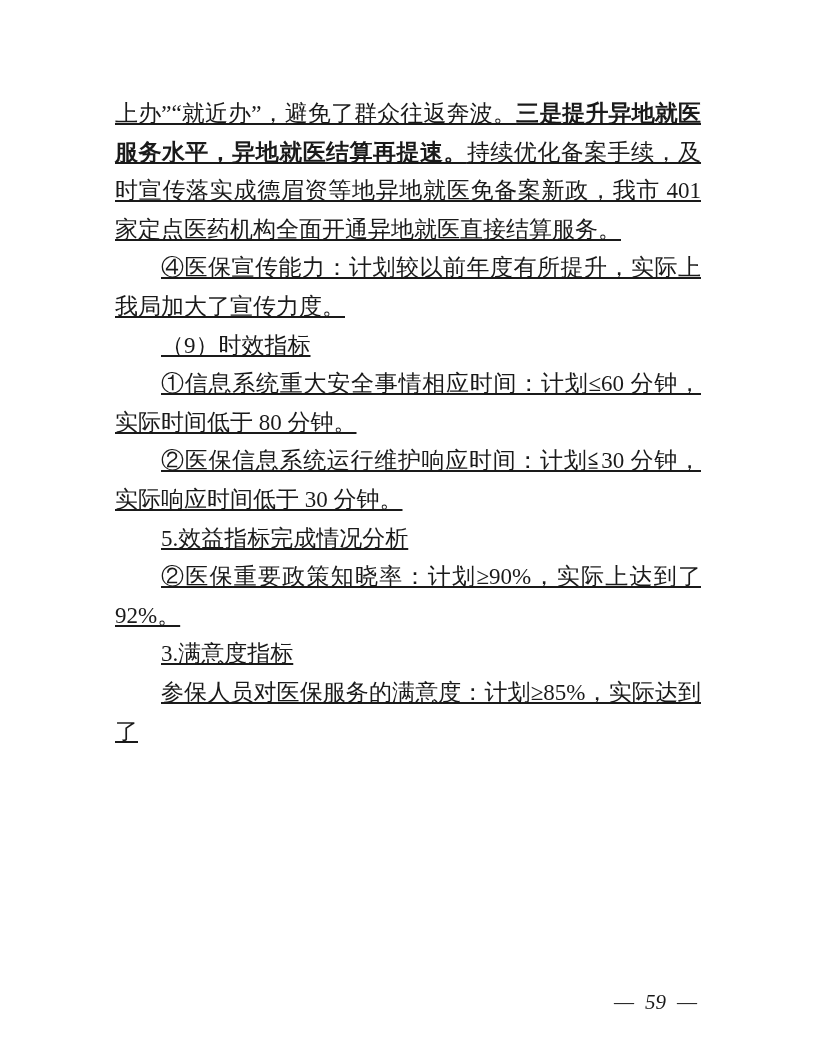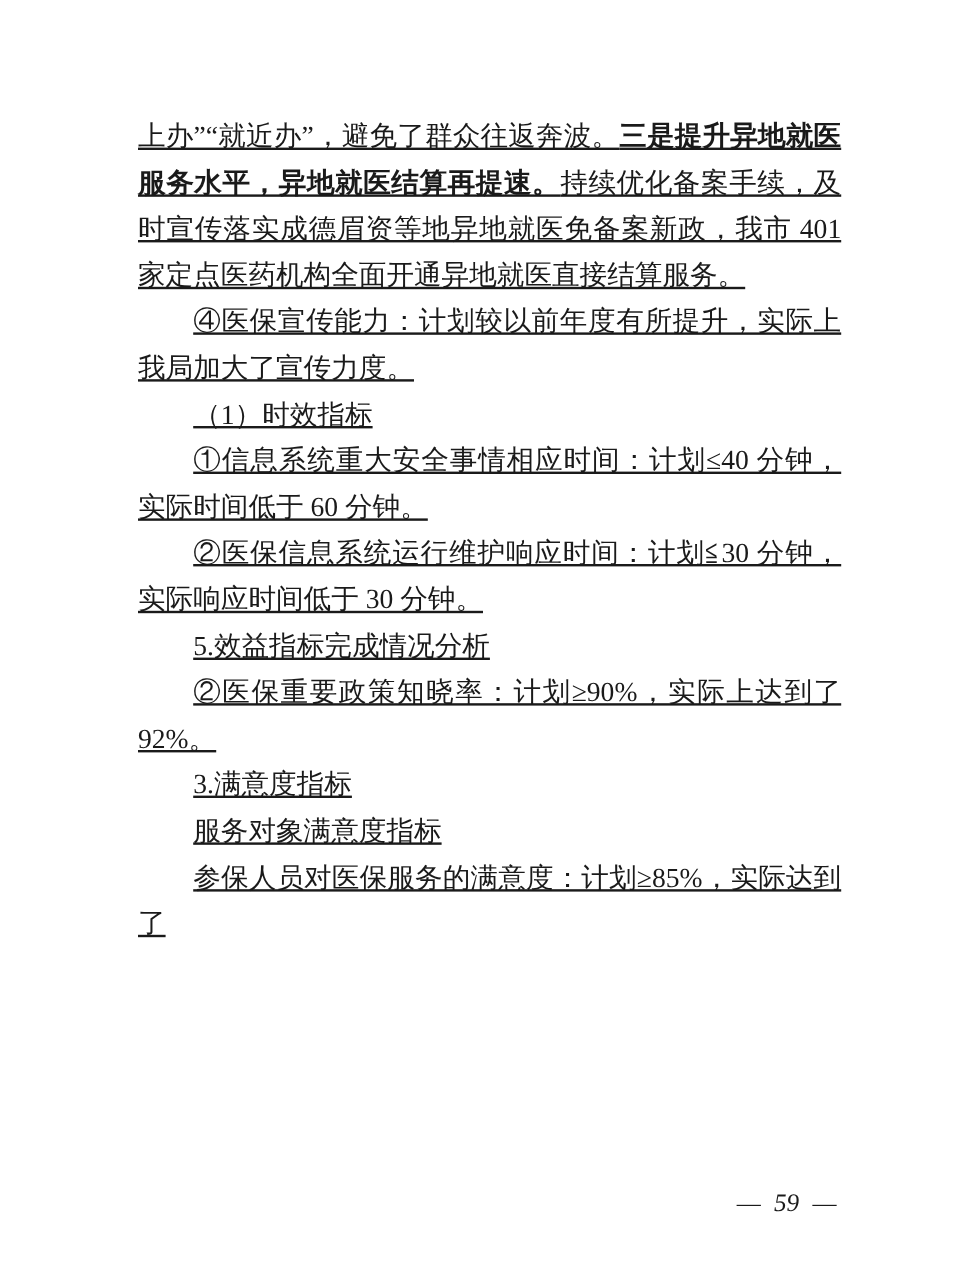--- a/index.html
+++ b/index.html
@@ -58,27 +58,26 @@
   }
 </style>
 </head>
 <body>
 
 <div class="page">
 
   <main class="text-block" id="paragraphs">
       <p class="para"><span class="seg">上办”“就近办”，避免了群众往返奔波。</span><span class="seg-bold">三是提升异地就医服务水平，异地就医结算再提速。</span><span class="seg">持续优化备案手续，及时宣传落实成德眉资等地异地就医免备案新政，我市 401 家定点医药机构全面开通异地就医直接结算服务。</span></p>
       <p class="para indent"><span class="seg">④医保宣传能力：计划较以前年度有所提升，实际上我局加大了宣传力度。</span></p>
-      <p class="para indent"><span class="seg">（1）时效指标</span></p>
-      <p class="para indent"><span class="seg">①信息系统重大安全事情相应时间：计划≤40 分钟，实际时间低于 60 分钟。</span></p>
+      <p class="para indent"><span class="seg">（9）时效指标</span></p>
+      <p class="para indent"><span class="seg">①信息系统重大安全事情相应时间：计划≤60 分钟，实际时间低于 80 分钟。</span></p>
       <p class="para indent"><span class="seg">②医保信息系统运行维护响应时间：计划≦30 分钟，实际响应时间低于 30 分钟。</span></p>
       <p class="para indent"><span class="seg">5.效益指标完成情况分析</span></p>
       <p class="para indent"><span class="seg">②医保重要政策知晓率：计划≥90%，实际上达到了 92%。</span></p>
       <p class="para indent"><span class="seg">3.满意度指标</span></p>
-      <p class="para indent"><span class="seg">服务对象满意度指标</span></p>
       <p class="para indent"><span class="seg">参保人员对医保服务的满意度：计划≥85%，实际达到了</span></p>
     </main>
 
   <footer class="page-footer">
     <span class="footer-dash">—</span><span class="footer-page-number">59</span><span class="footer-dash">—</span>
   </footer>
 
 </div>
 
 </body></html>

